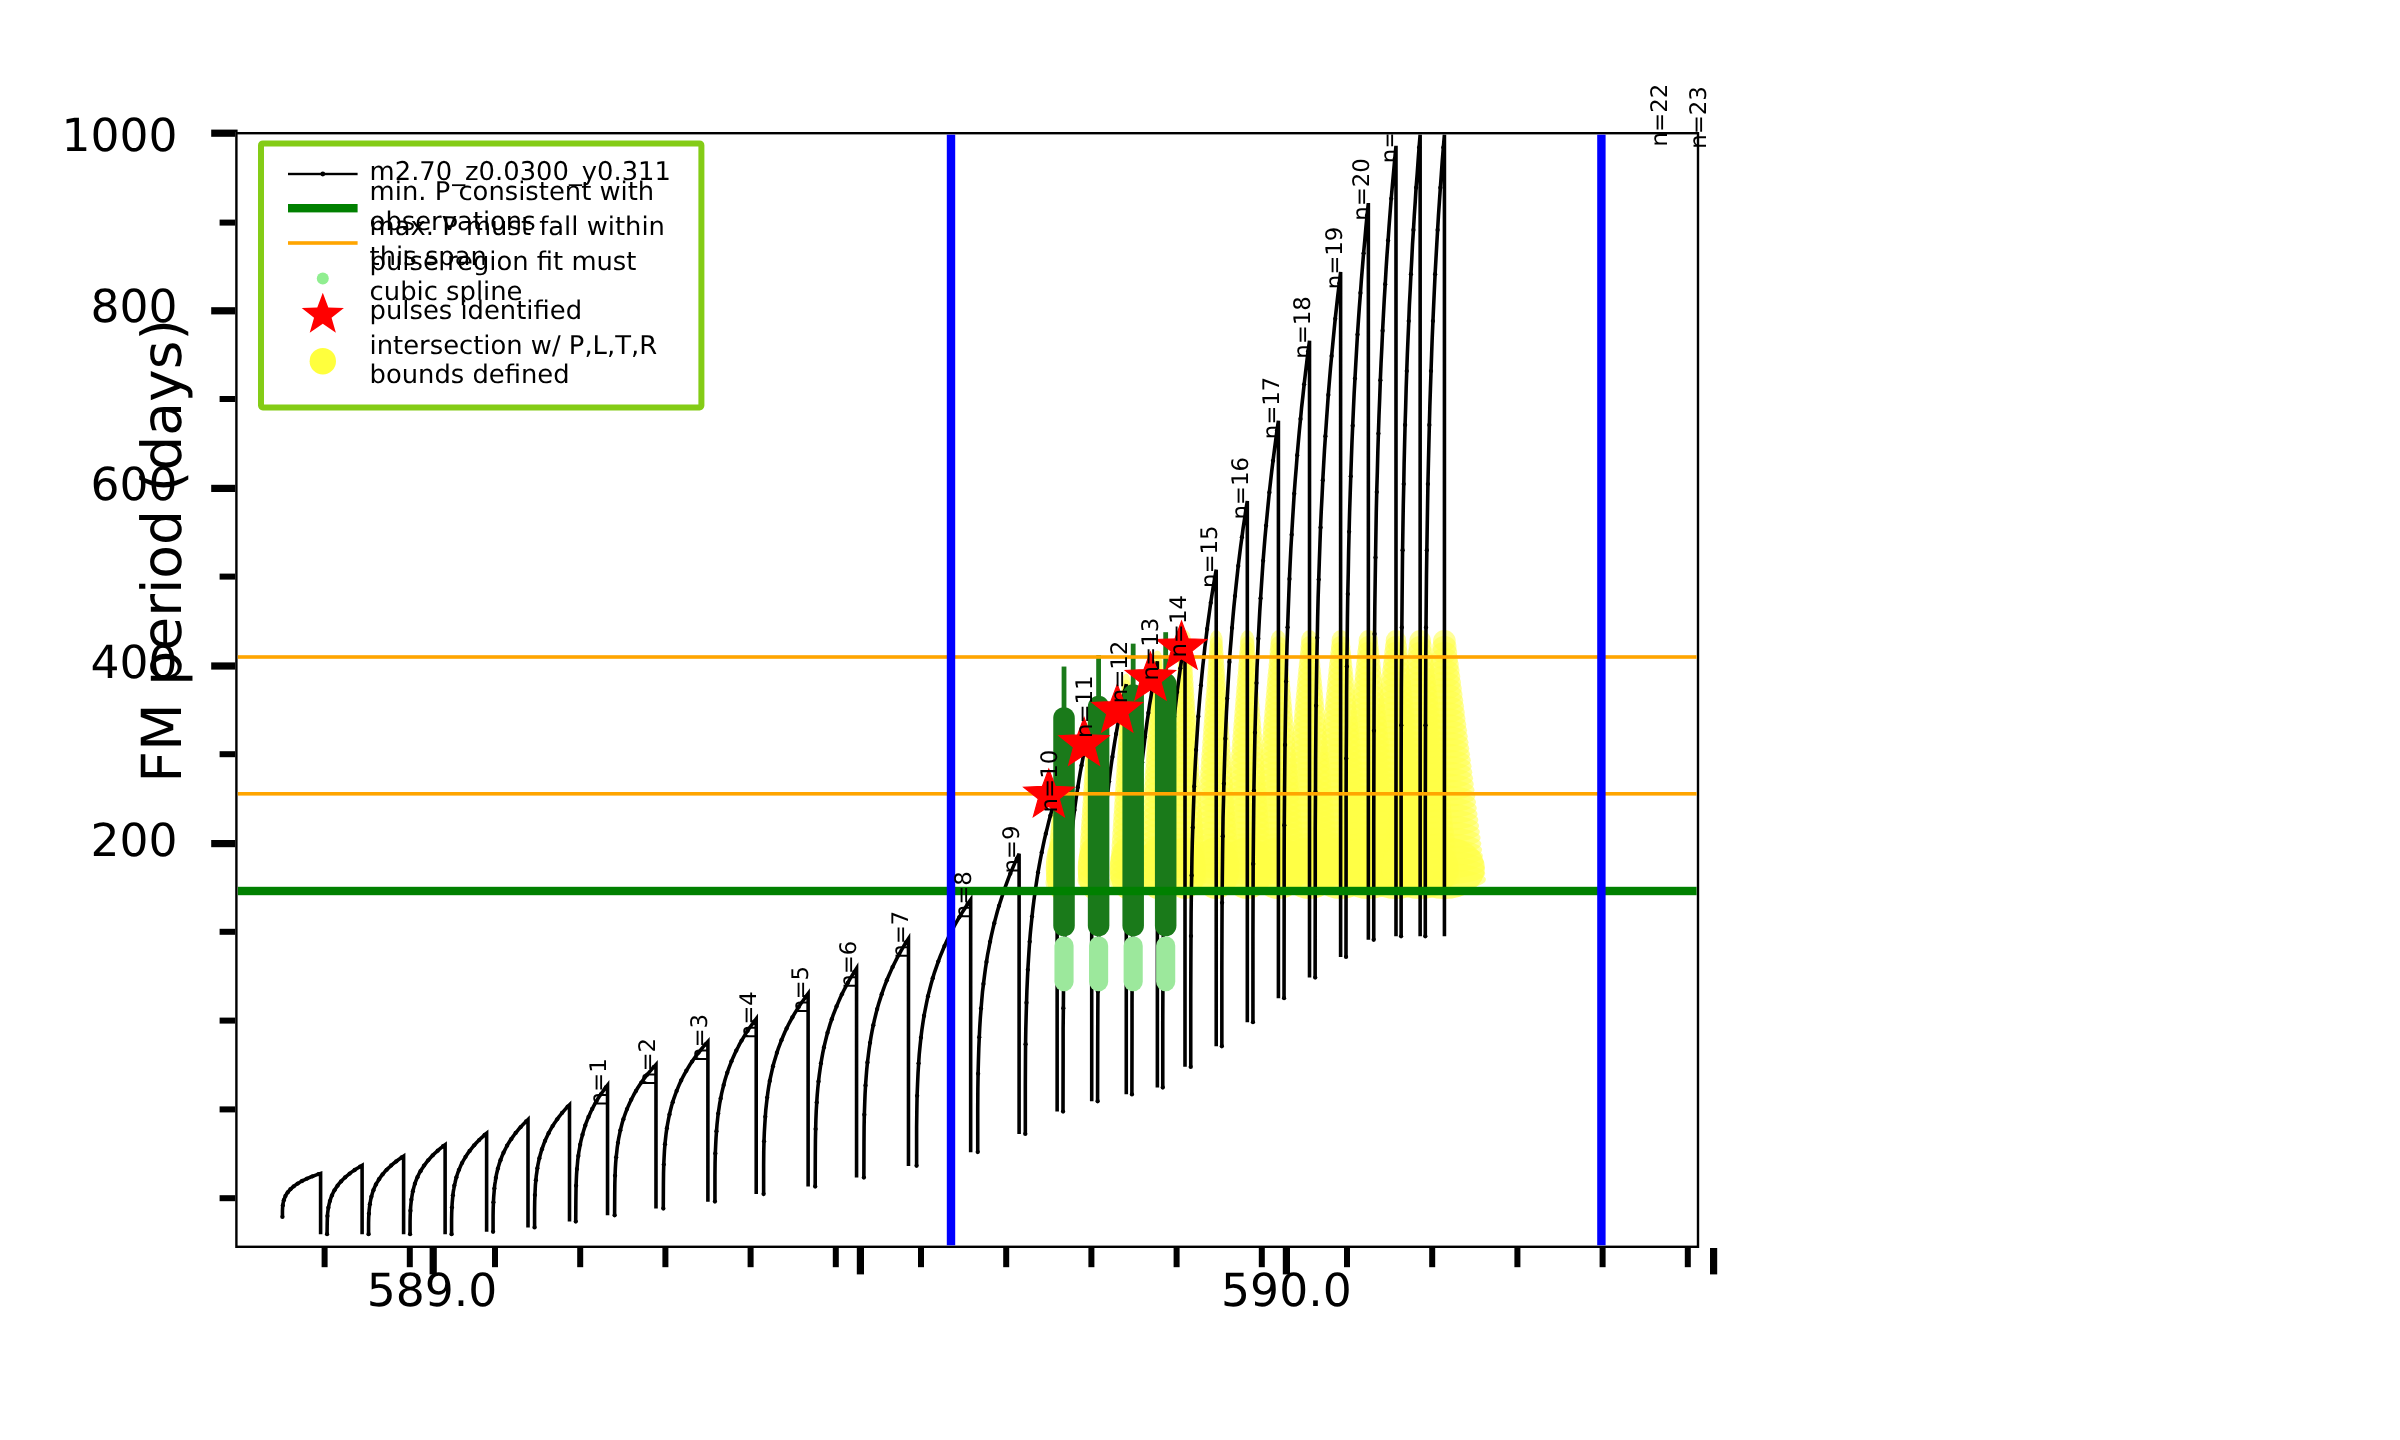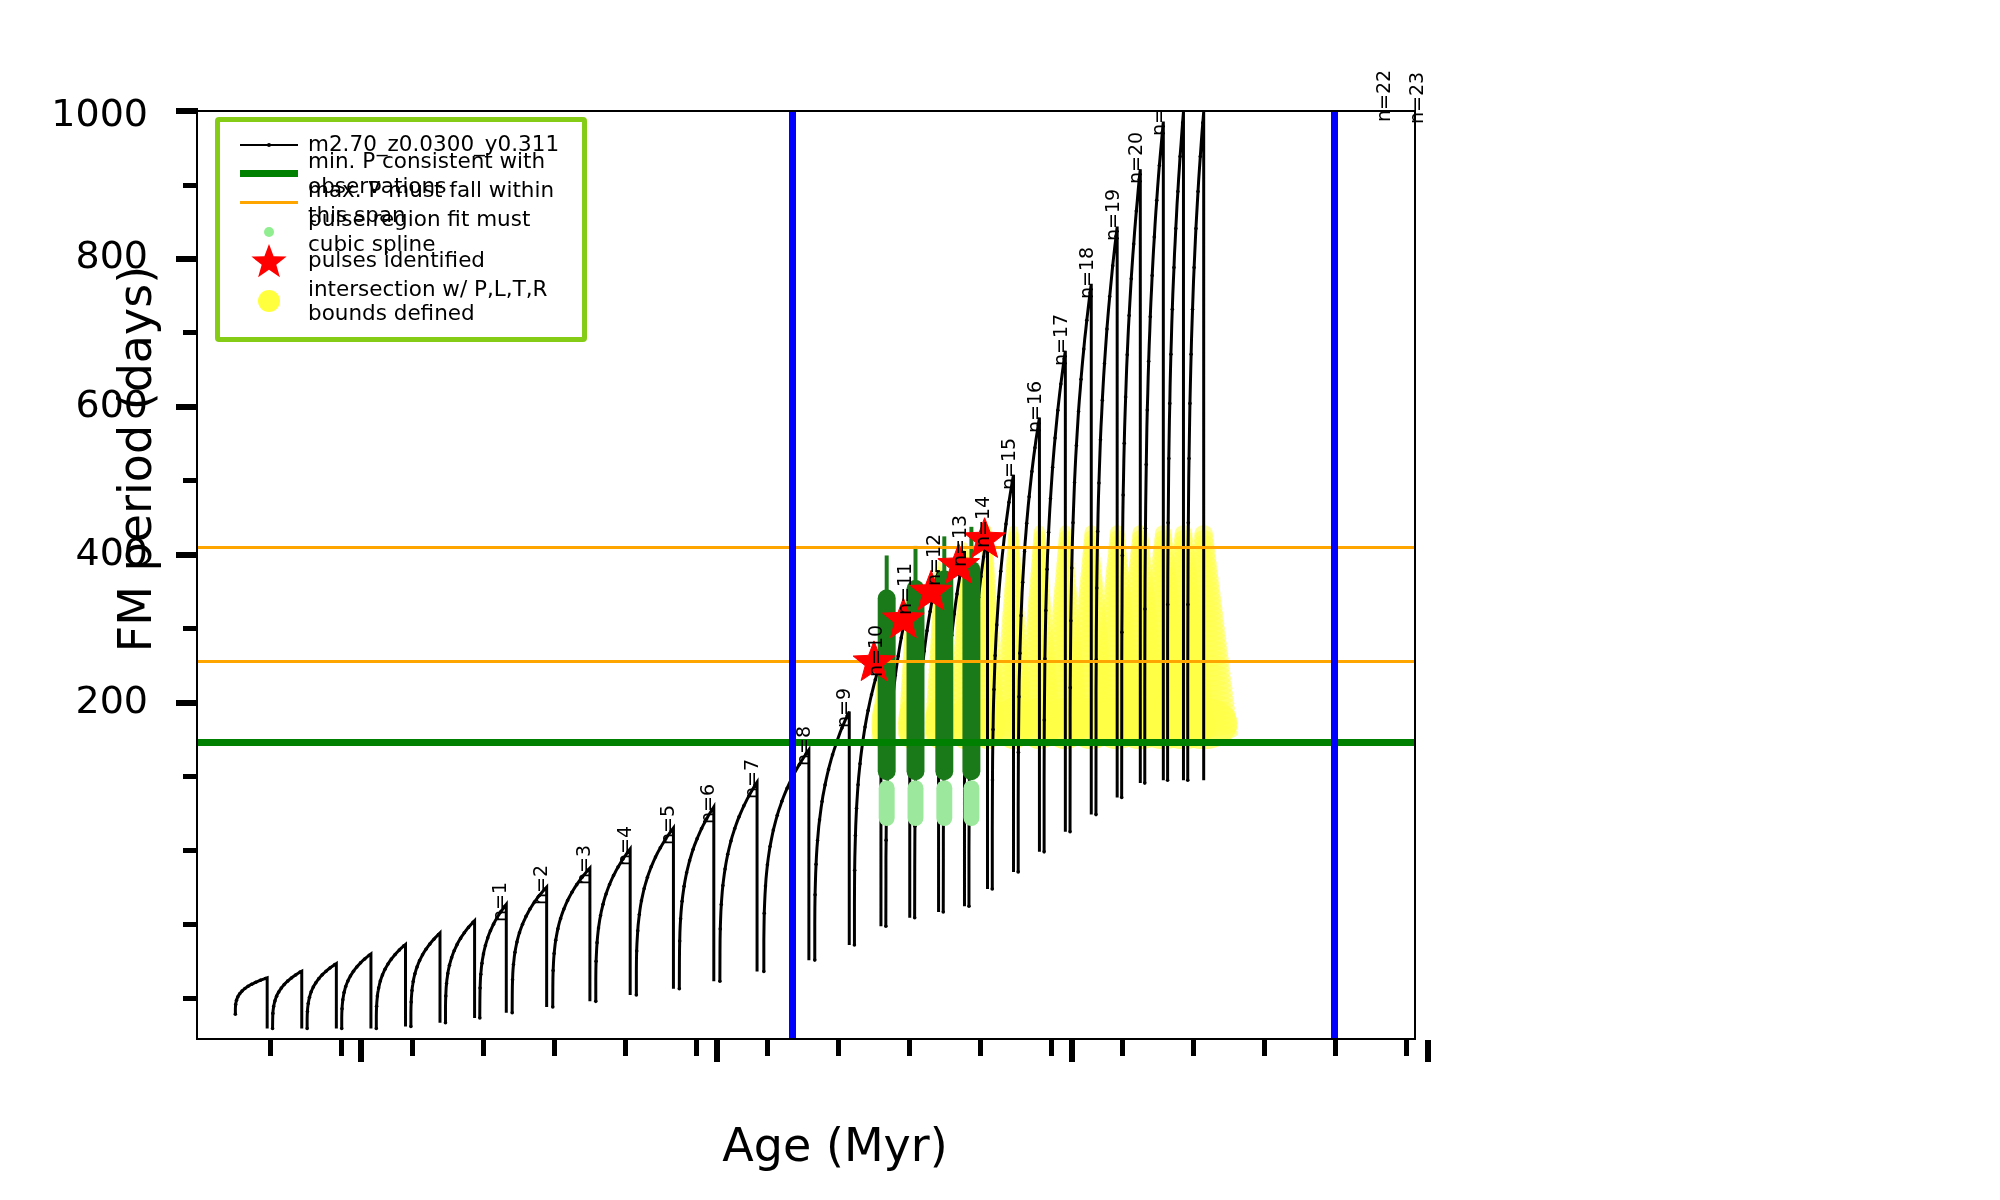--- a/index.html
+++ b/index.html
@@ -173,28 +173,29 @@
     overflow: visible;
   }
 </style>
 </head>
 <body>
 
 <div id="root">
 
   <div class="ylabel">FM period (days)</div>
 
-  <div class="xlabel">Age (Myr)</div>
 
   <div class="ytick-label" style="top:91px;">1000</div>
   <div class="ytick-label" style="top:233px;">800</div>
   <div class="ytick-label" style="top:382px;">600</div>
   <div class="ytick-label" style="top:530px;">400</div>
   <div class="ytick-label" style="top:678px;">200</div>
 
+  <div class="xtick-label" style="left:250px;">589.0</div>
+  <div class="xtick-label" style="left:962px;">590.0</div>
 
   <div class="tick-major" style="left:176px; top:108px; width:22px; height:6px;"></div>
   <div class="tick-major" style="left:183px; top:183px; width:15px; height:5px;"></div>
   <div class="tick-major" style="left:176px; top:256px; width:22px; height:6px;"></div>
   <div class="tick-major" style="left:183px; top:330px; width:15px; height:5px;"></div>
   <div class="tick-major" style="left:176px; top:404px; width:22px; height:6px;"></div>
   <div class="tick-major" style="left:183px; top:478px; width:15px; height:5px;"></div>
   <div class="tick-major" style="left:176px; top:552px; width:22px; height:6px;"></div>
   <div class="tick-major" style="left:183px; top:626px; width:15px; height:5px;"></div>
   <div class="tick-major" style="left:176px; top:700px; width:22px; height:6px;"></div>

